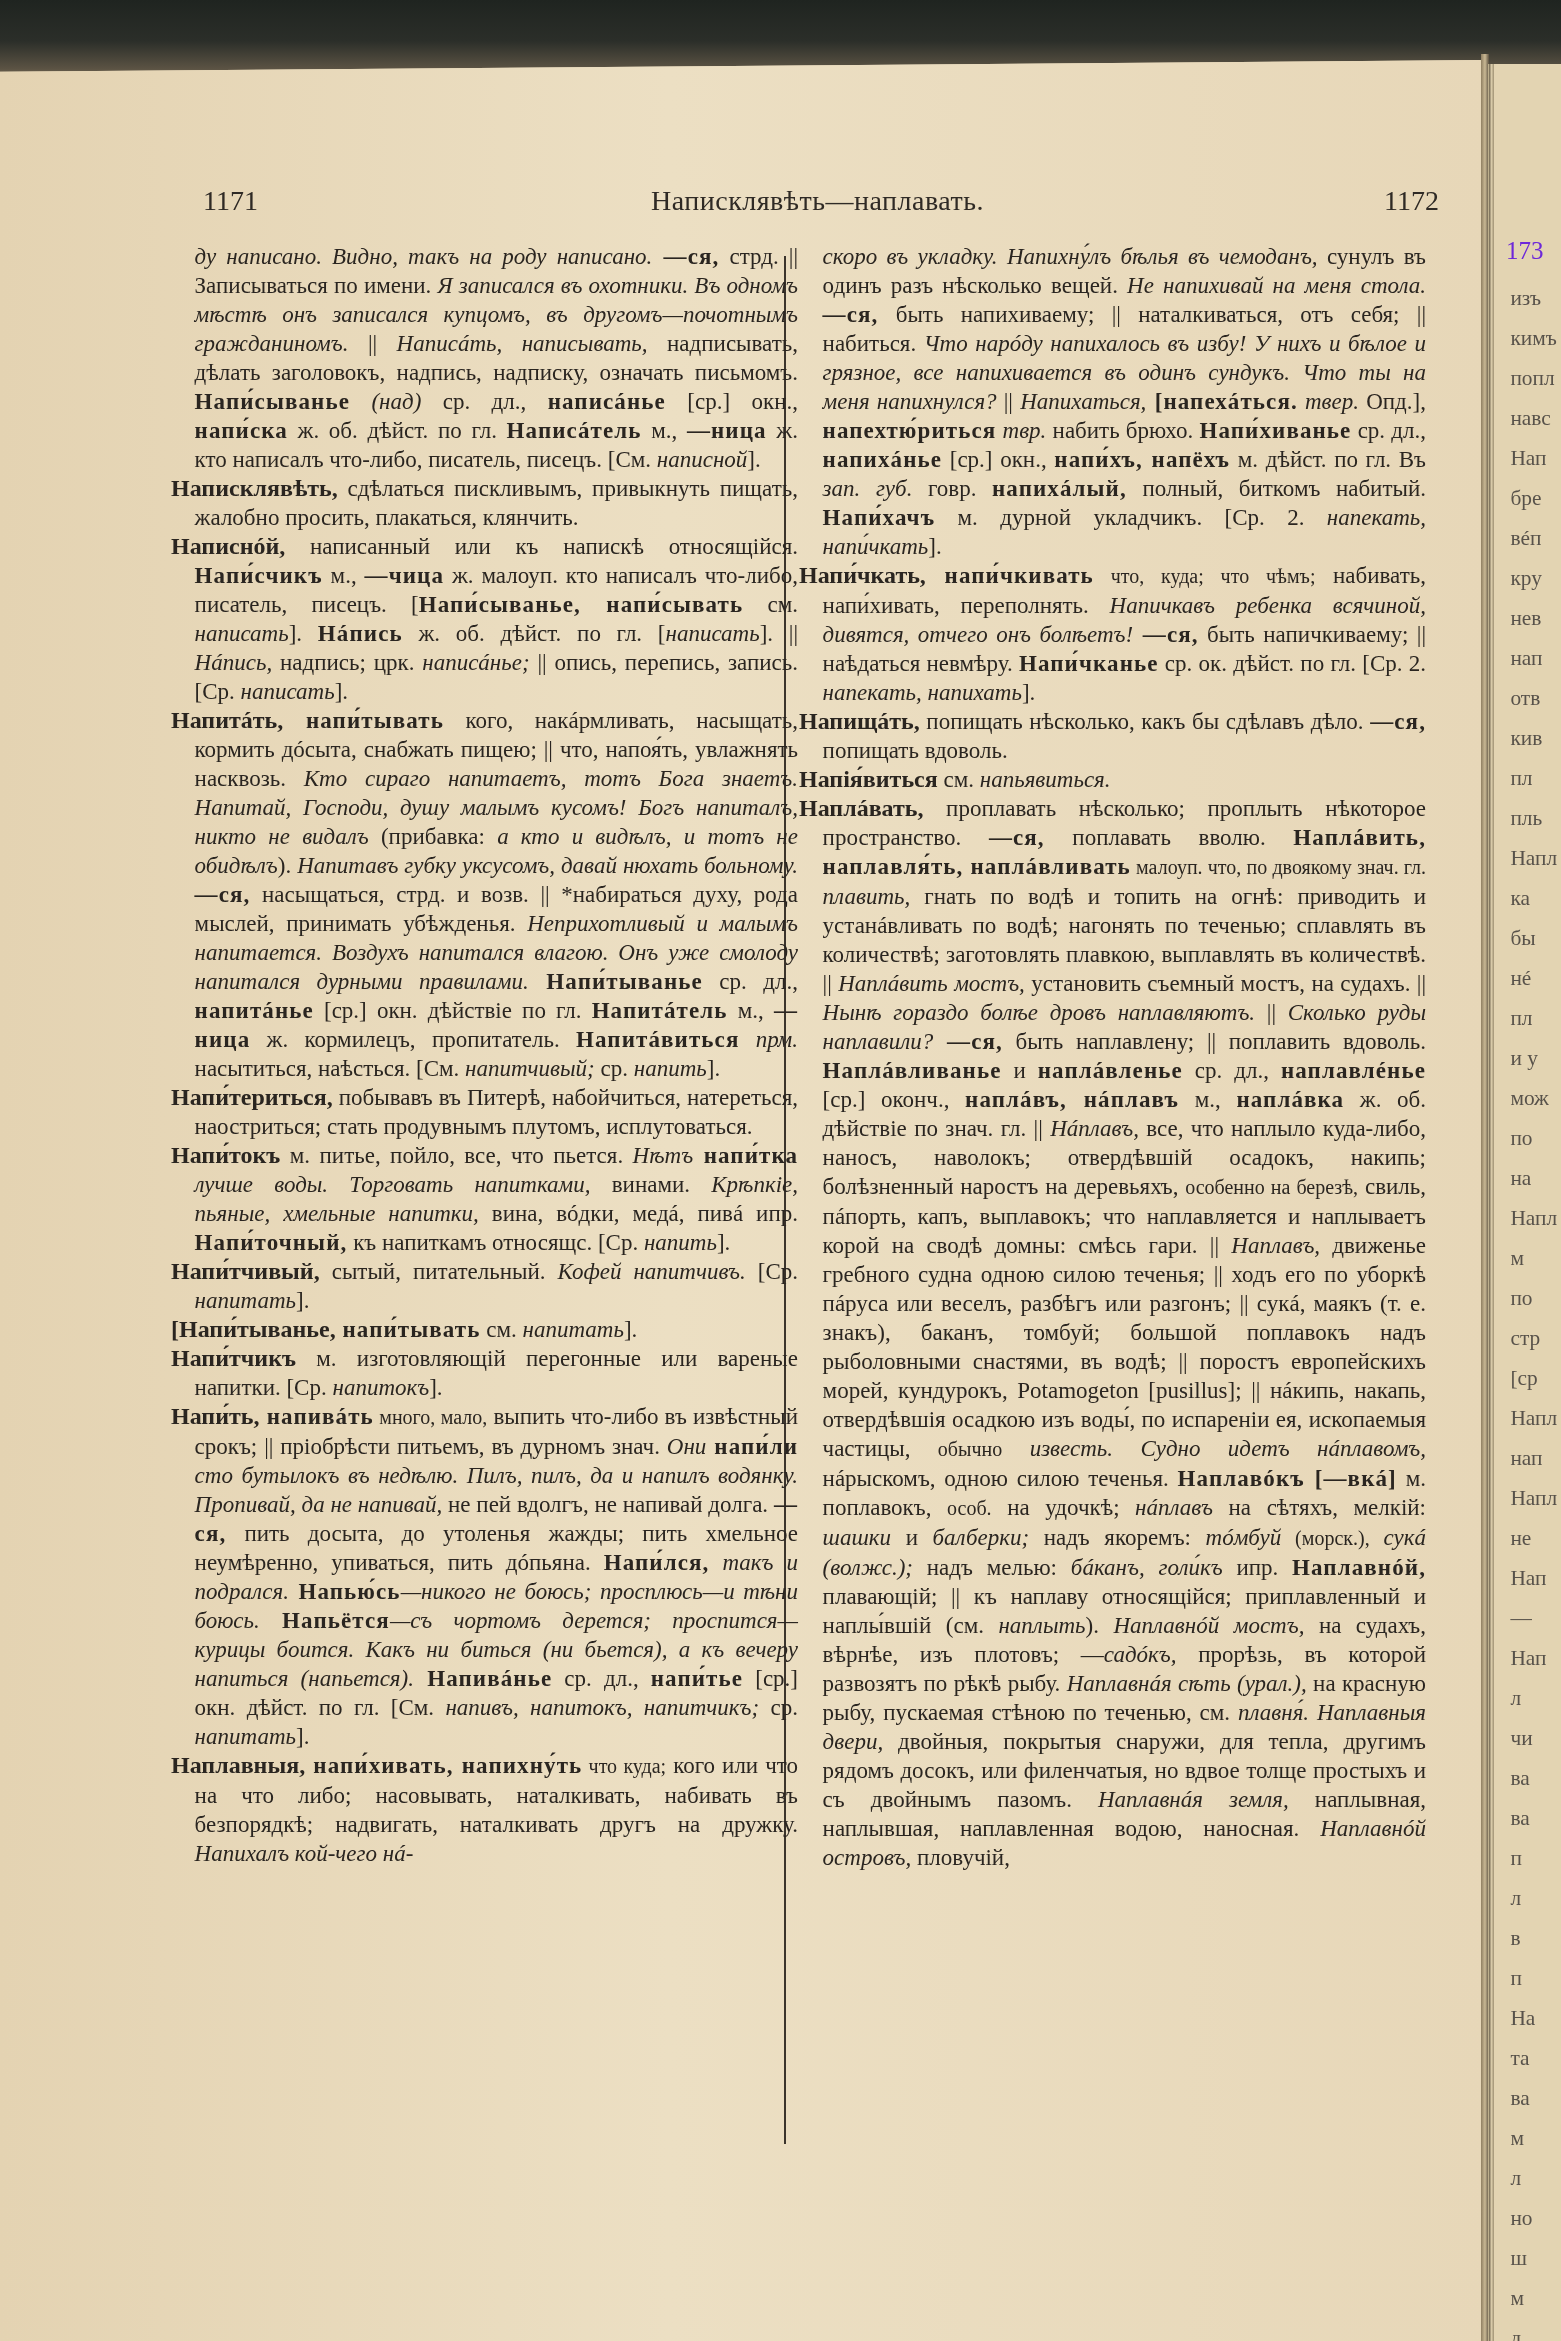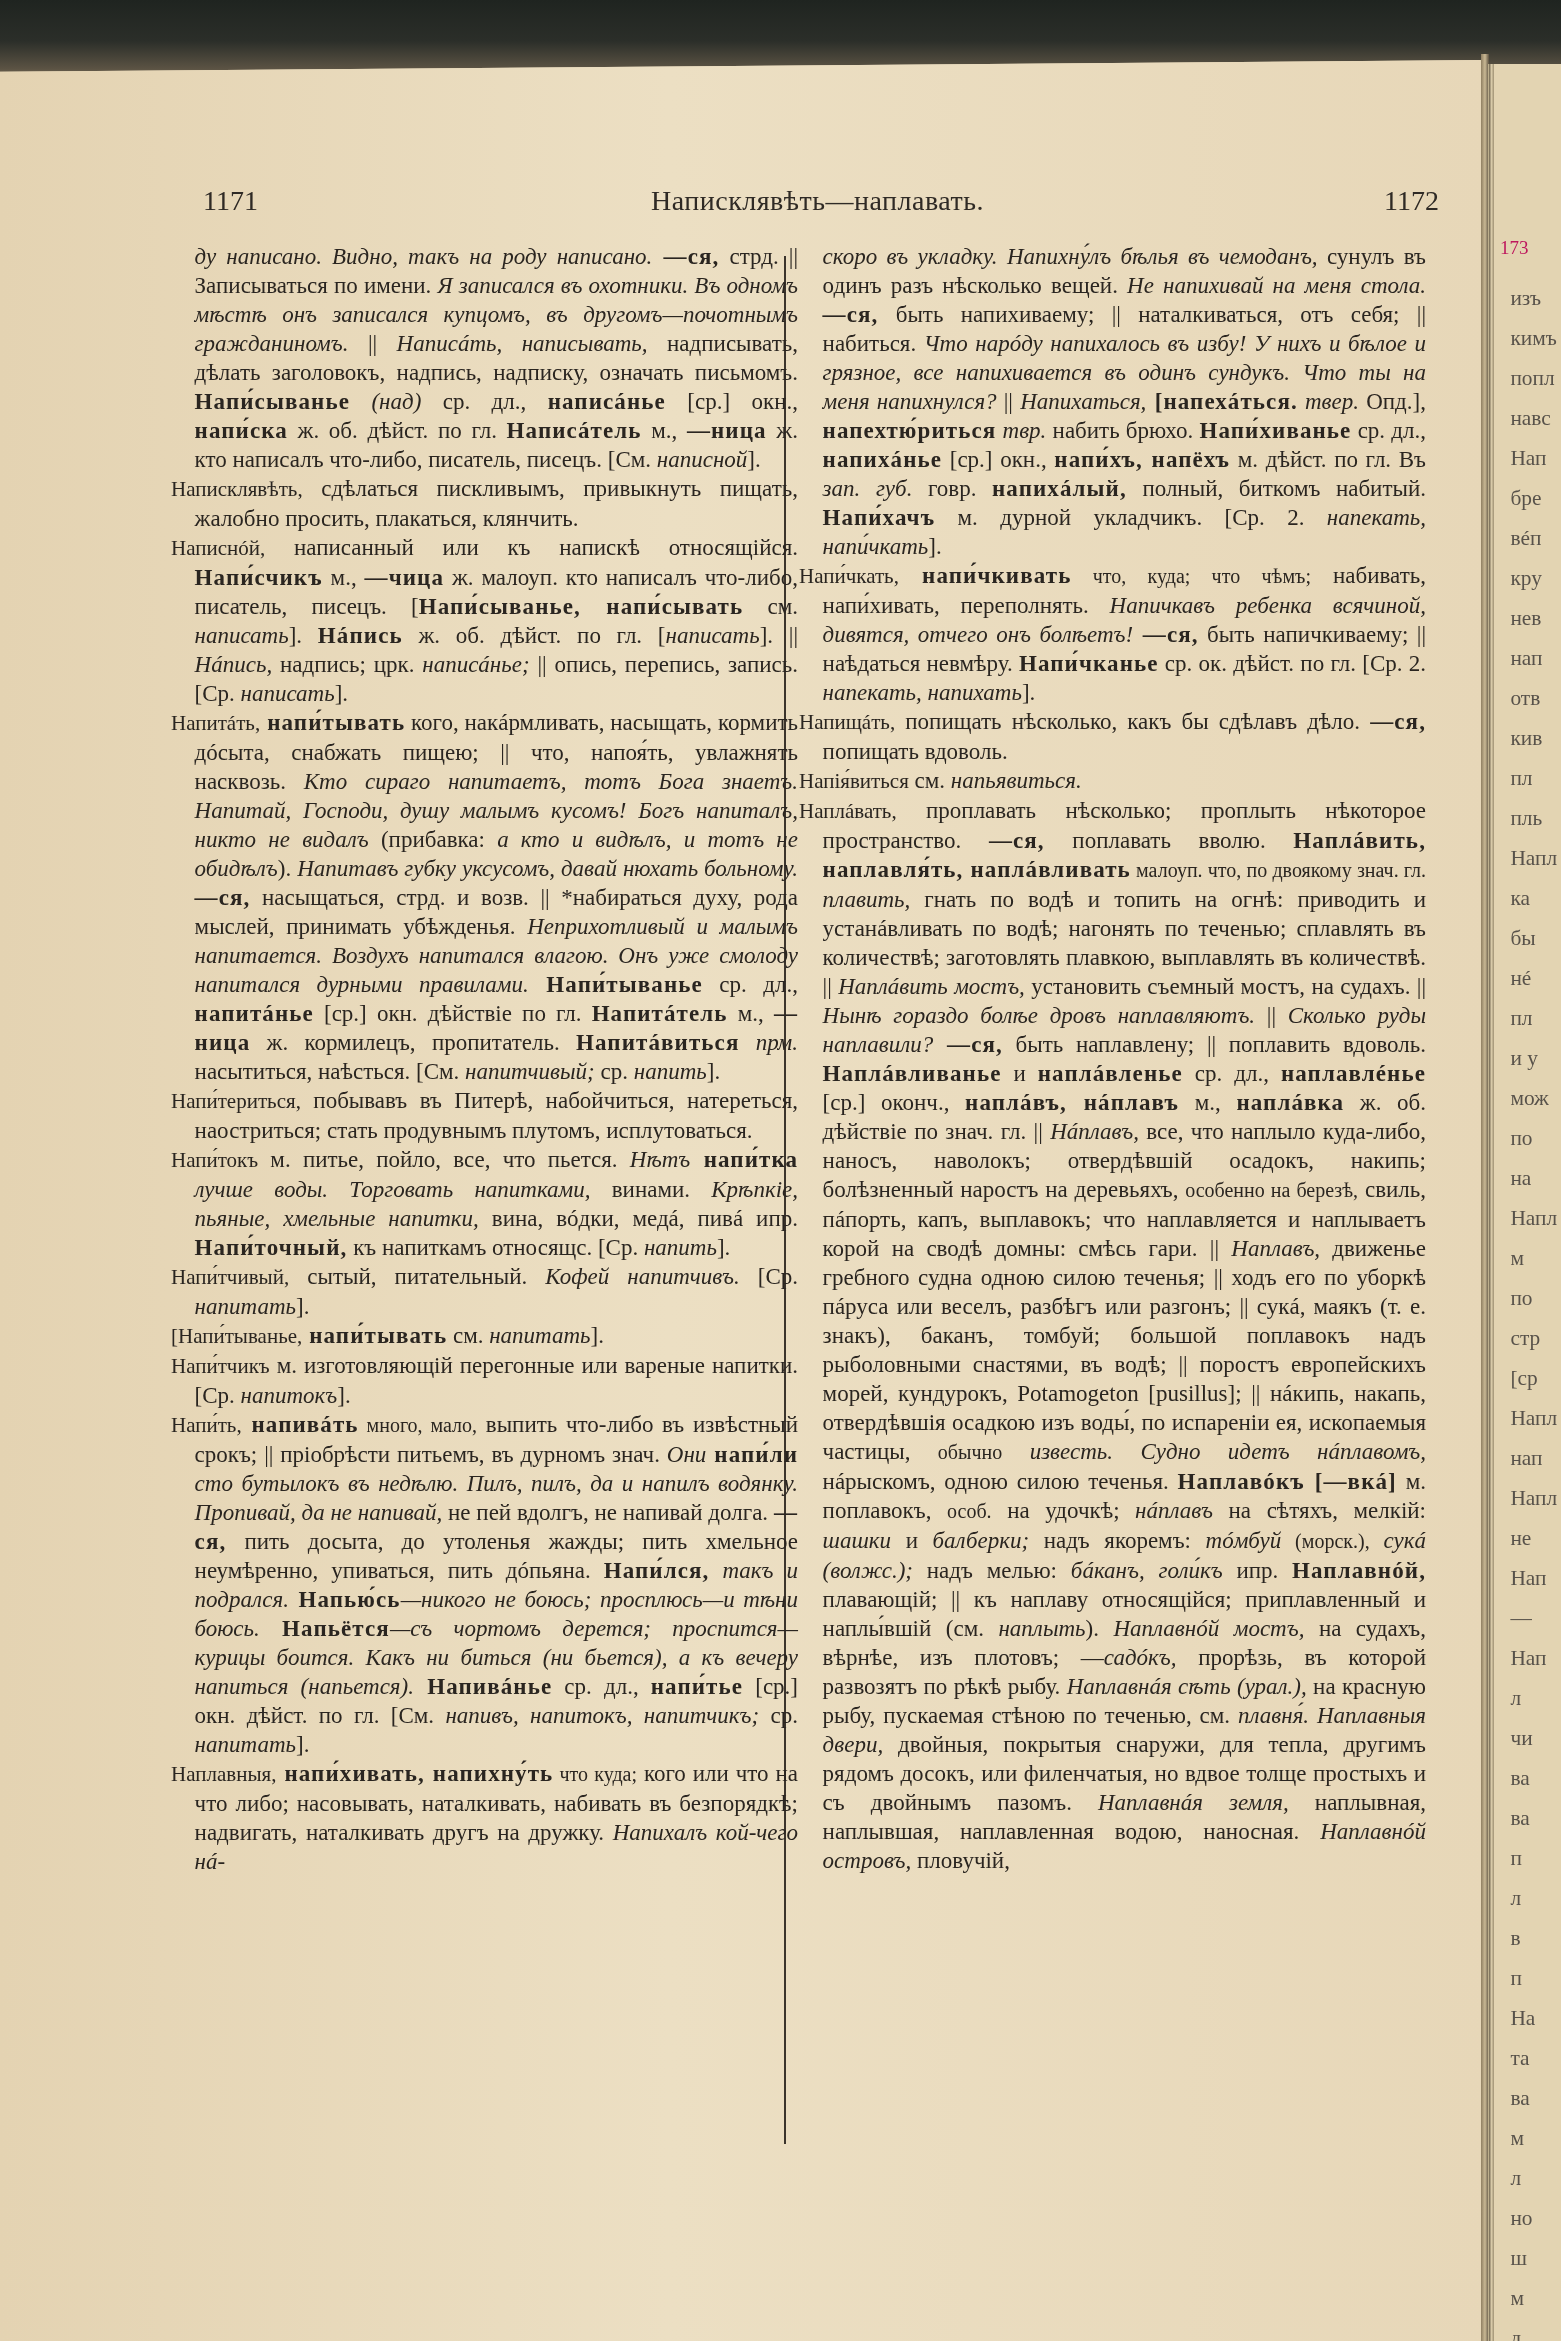--- a/index.html
+++ b/index.html
@@ -26,21 +26,21 @@
   .next-page {
     position:absolute; left:1488px; top:64px; width:73px; height:2278px;
     background:#e3d4b2; overflow:hidden;
     border-left:1.6px solid #bcae8c;
   }
   .next-page-fold {
     position:absolute; left:0; top:0; width:5.4px; height:100%;
     background:linear-gradient(90deg,#6d624e,#d8caa8,#9f9173);
   }
   .next-page-num {
-    position:absolute; left:11px; top:173px; font-size:19px; color:#be185d;
+    position:absolute; left:17px; top:173px; font-size:25px; color:#6d28d9;
   }
   .next-page-lines {
     position:absolute; left:21.4px; top:214px; width:107px;
     font-size:21.4px; line-height:40px; color:#58524a; white-space:pre;
   }
   .running-head {
     position:absolute; top:185px; left:167px; width:1236px; height:38px;margin-left:36px;
   }
   .page-num-left, .page-num-right, .head-title {
     position:absolute; top:0; font-size:28px; color:#2f2a25;
@@ -53,21 +53,21 @@
     font-size:23px; line-height:29px; text-align:justify;
   }
   .col-left { left:171px; }
   .col-right { left:799px; }
   .col-rule {
     position:absolute; left:784px; top:256px; width:1.6px; height:1888px;
     background:#3b342c;
   }
   .entry { margin:0; text-indent:-23.6px; padding-left:23.6px; }
   .entry.cont { text-indent:0; }
-  .hw { font-weight:normal; font-size:21px; }
+  .hw { font-weight:bold; font-size:24px; }
   .b { font-weight:bold; letter-spacing:1.1px; }
   .i { font-style:italic; }
   .s { font-size:20px; }
 </style>
 </head>
 <body>
 
 <div class="top-strip"></div>
 <div class="page"></div>
 <div class="page-edge-shadow"></div>

